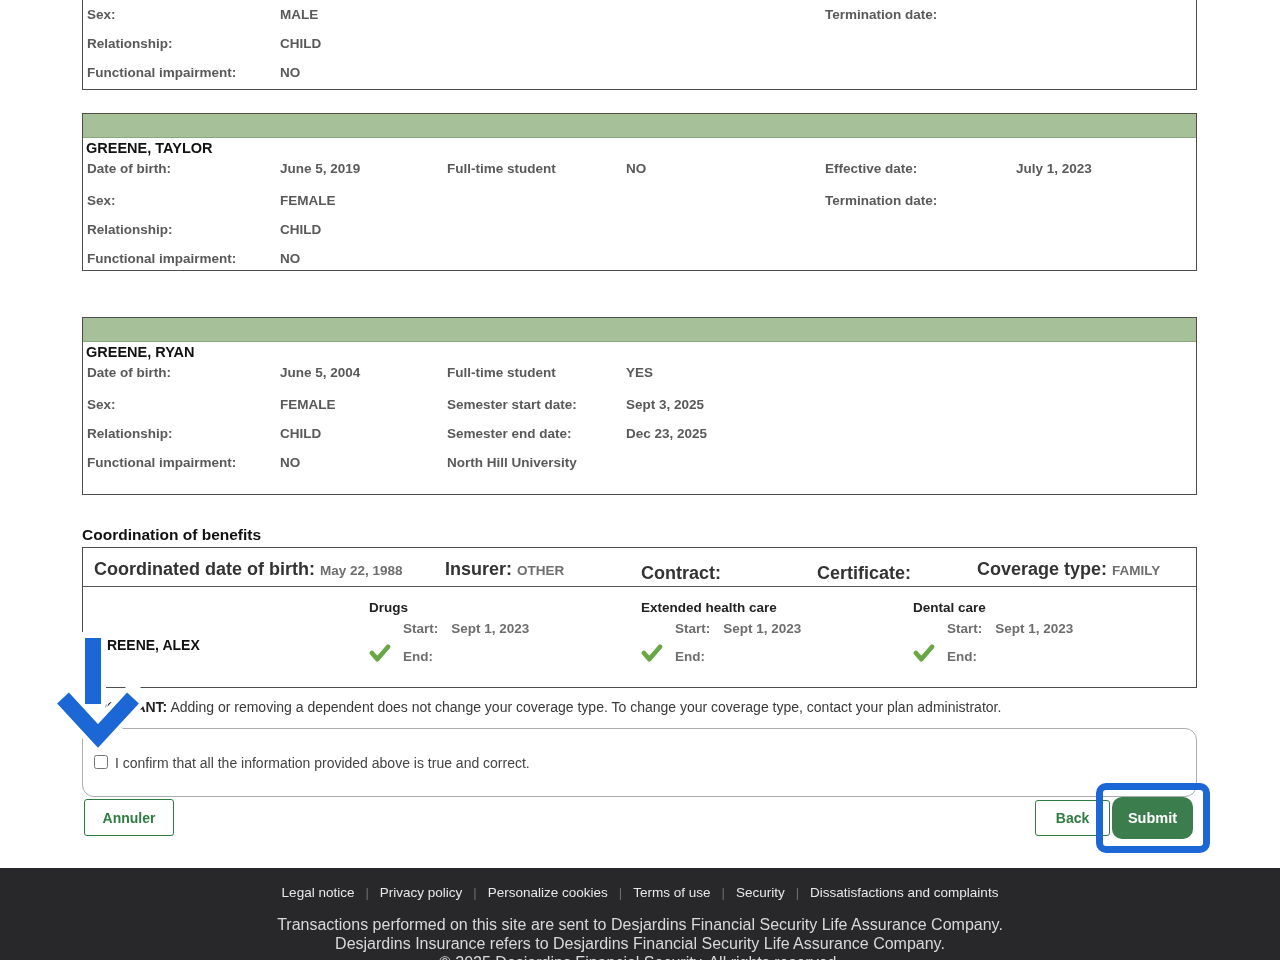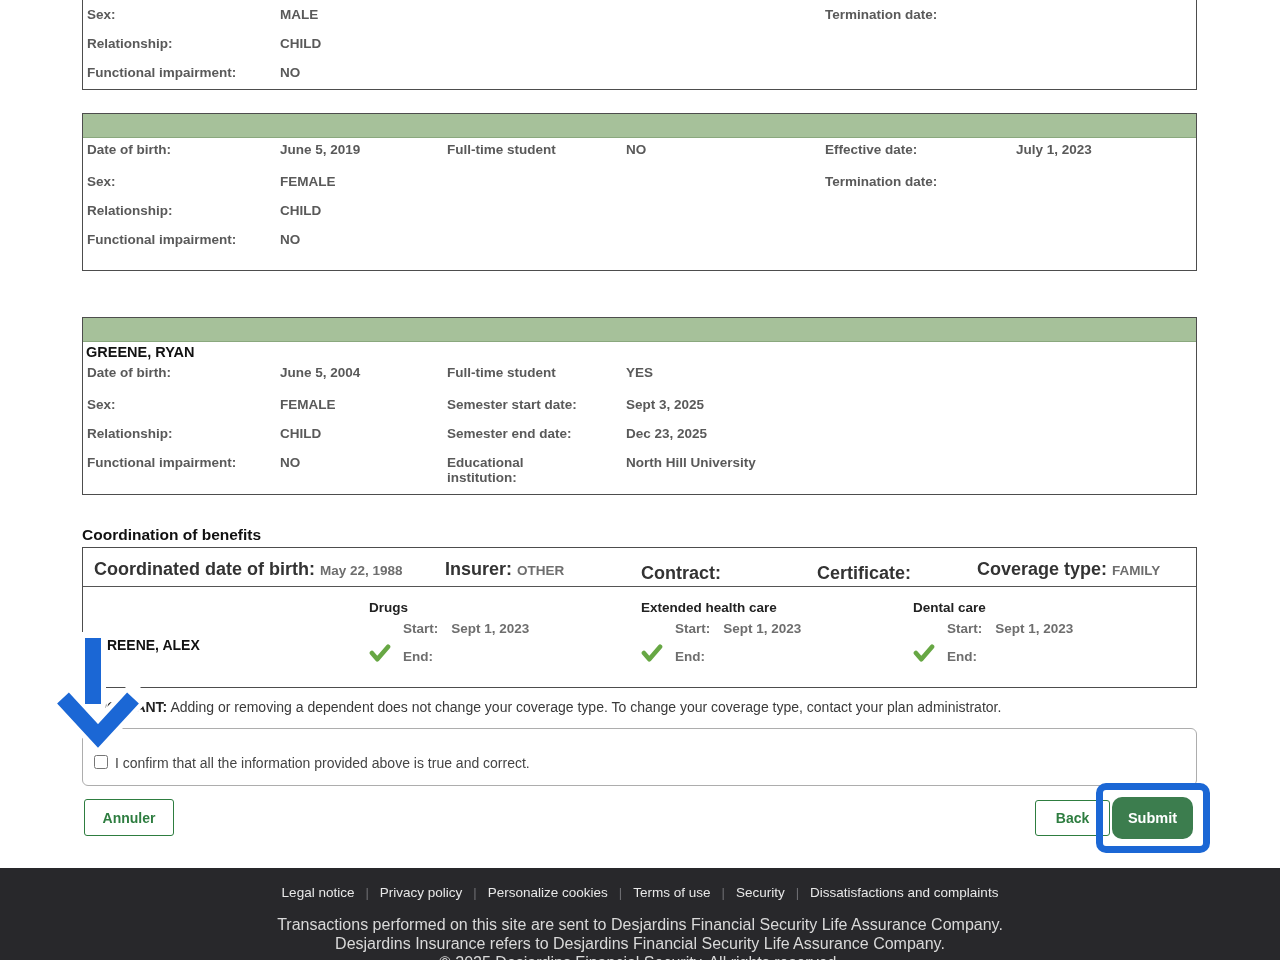--- a/index.html
+++ b/index.html
@@ -35,22 +35,22 @@
   .b-title { font-size: 13.5px; font-weight: bold; color: #222; line-height: 17px; }
   .b-start { margin-top: 3px; padding-left: 34px; line-height: 17px; }
   .b-lbl { font-size: 13.5px; font-weight: bold; color: #6e6e6e; }
   .b-val { font-size: 13.5px; font-weight: bold; color: #6e6e6e; margin-left: 13px; }
   .b-end { margin-top: 10px; padding-left: 34px; position: relative; line-height: 17px; }
   .check-icon { position: absolute; left: 0; top: -3px; width: 22px; height: 18px; }
 
   
   .important { position: absolute; left: 82px; top: 699px; width: 1115px; font-size: 14px; color: #3a3a3a; }
   .important b { color: #222; }
-  .confirm-box { position: absolute; left: 82px; top: 728px; width: 1115px; height: 58px;
-    border: 1px solid #adadad; border-radius: 6px; }
+  .confirm-box { position: absolute; left: 82px; top: 728px; width: 1115px; height: 69px;
+    border: 1px solid #adadad; border-radius: 12px; }
   .confirm-box input { position: absolute; left: 11px; top: 26px; width: 14px; height: 14px; }
   .confirm-box label { position: absolute; left: 32px; top: 26px; font-size: 14px; color: #444; }
 
   
   .btn-outline { position: absolute; background: #fff; border: 1px solid #2e7d40; border-radius: 3px;
     color: #2e7d40; font-size: 14px; font-weight: bold; font-family: inherit; cursor: pointer; }
   .btn-annuler { left: 84px; top: 799px; width: 90px; height: 37px; }
   .btn-back { left: 1035px; top: 800px; width: 75px; height: 36px; }
   .btn-submit { position: absolute; left: 1112px; top: 797px; width: 81px; height: 42px;
     background: #3c7d4e; border: none; border-radius: 10px; color: #fff; font-size: 14.5px;
@@ -102,20 +102,21 @@
         <span class="c3"></span>
         <span class="c4"></span>
         <span class="c5"></span>
         <span class="c6"></span>
       </div>
     </div>
   </section>
 
   <section class="card" style="top:113px;height:158px;">
     <div class="greenbar"></div>
+    <div class="card-name">GREENE, TAYLOR</div>
     <div class="rows">
       <div class="frow" style="padding-top:3px">
         <span class="c1">Date of birth:</span>
         <span class="c2">June 5, 2019</span>
         <span class="c3">Full-time student</span>
         <span class="c4">NO</span>
         <span class="c5">Effective date:</span>
         <span class="c6">July 1, 2023</span>
       </div>
       <div class="frow">
@@ -169,22 +170,20 @@
         <span class="c1">Relationship:</span>
         <span class="c2">CHILD</span>
         <span class="c3">Semester end date:</span>
         <span class="c4">Dec 23, 2025</span>
         <span class="c5"></span>
         <span class="c6"></span>
       </div>
       <div class="frow">
         <span class="c1">Functional impairment:</span>
         <span class="c2">NO</span>
-        <span class="c3">Educational
-institution:</span>
         <span class="c4">North Hill University</span>
         <span class="c5"></span>
         <span class="c6"></span>
       </div>
     </div>
   </section>
 
   <h2 class="cob-title">Coordination of benefits</h2>
   <section class="cob-box">
     <div class="cob-header">

